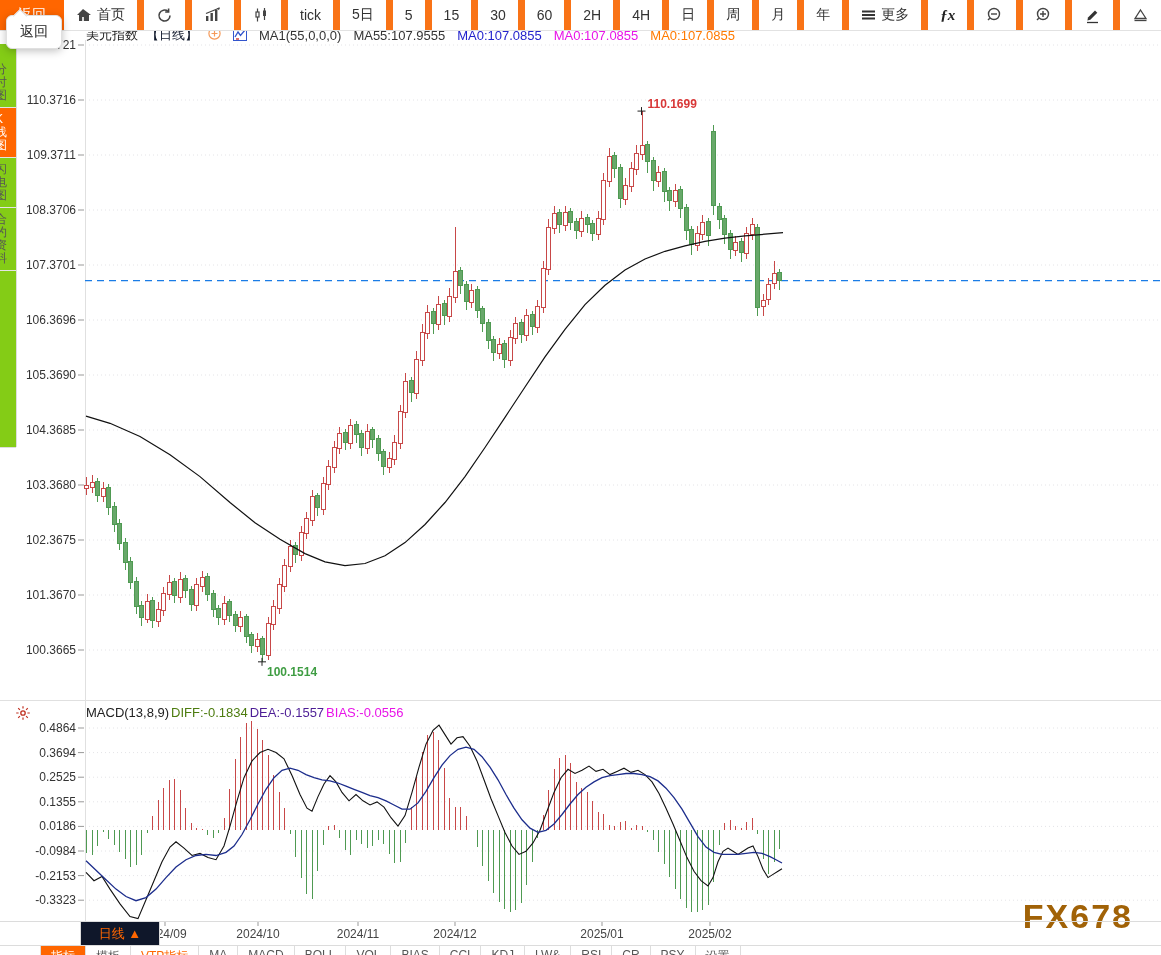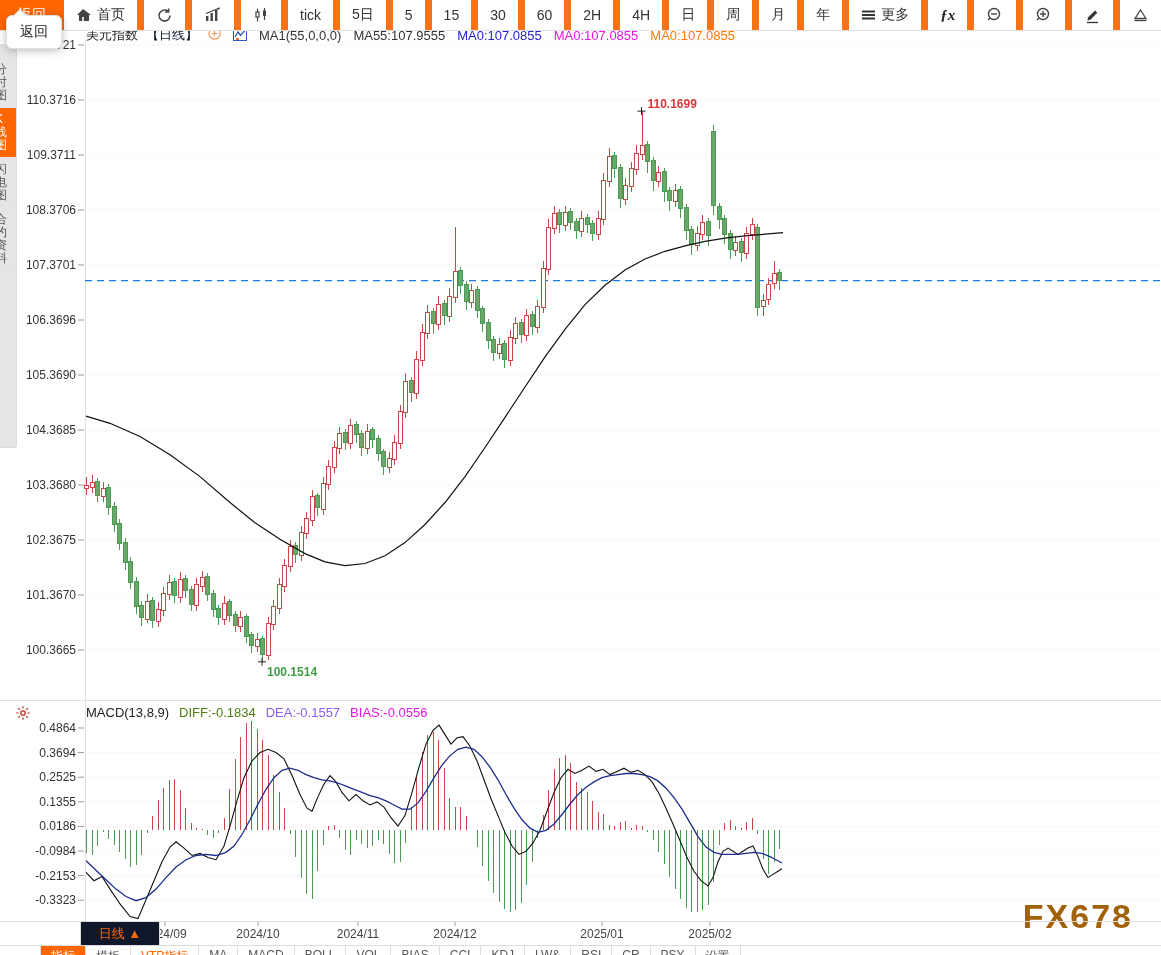--- a/index.html
+++ b/index.html
@@ -15,33 +15,33 @@
   .tb .glyph{display:flex;align-items:flex-end;}
   .back-btn{background:#ff6600;color:#fff;border:none;font-size:14px;padding:0 18px;flex:0 0 auto;
             font-family:inherit;}
   
   .tooltip{position:absolute;left:6px;top:15px;width:54px;height:32px;background:#fff;z-index:20;
            border:1px solid #e0e0e0;border-radius:6px;box-shadow:0 2px 8px rgba(0,0,0,.25);
            display:flex;align-items:center;justify-content:center;font-size:14px;color:#222;}
   .tooltip:before{content:"";position:absolute;left:8px;top:-5px;width:9px;height:9px;background:#fff;
            transform:rotate(45deg);border-left:1px solid #e0e0e0;border-top:1px solid #e0e0e0;}
   
-  .side-strip{position:absolute;left:0;top:44px;width:16px;height:403px;background:#e5e5e5;
+  .side-strip{position:absolute;left:0;top:44px;width:16px;height:403px;background:#84cc16;
            border-right:1px solid #ddd;z-index:4;overflow:hidden;}
   .side-tab{width:16px;overflow:hidden;border-bottom:1px solid #e4e4e4;padding:5px 0;}
   .side-tab span{display:block;width:14px;margin-left:-5px;font-size:12px;line-height:13px;
            color:#555;word-break:break-all;}
   .side-tab.active{background:#ff6600;}
   .side-tab.active span{color:#fff;}
   
   .chart-title{position:absolute;left:86px;top:26px;font-size:13px;z-index:3;white-space:nowrap;
            display:flex;align-items:center;gap:12px;}
   .chart-title .sym{color:#222;}
   .macd-head{position:absolute;left:86px;top:705px;font-size:13px;z-index:3;white-space:nowrap;
-           display:flex;gap:10px;}
+           display:flex;gap:2px;}
   .sun{position:absolute;left:15px;top:705px;z-index:3;}
   
   .xaxis-bar{position:absolute;left:0;top:921px;right:0;height:23px;border-top:1px solid #dcdcdc;
            border-bottom:1px solid #dcdcdc;z-index:2;}
   .period-box{position:absolute;left:52px;top:0;width:78px;height:23px;border-left:1px solid #dcdcdc;
            border-right:1px solid #dcdcdc;display:flex;align-items:center;justify-content:center;
            color:#ff6600;font-size:13px;background:#0f172a;margin-left:28px;}
   .bottom-tabs{position:absolute;left:0;top:946px;right:0;height:9px;overflow:hidden;display:flex;
            background:#fff;z-index:5;font-size:12px;}
   .bt-spacer{width:40px;border-right:1px solid #ddd;flex:0 0 auto;}
@@ -730,21 +730,21 @@
       <circle cx="8" cy="8" r="2.2" fill="none" stroke="#c03020" stroke-width="1.3"></circle>
       <g stroke="#c03020" stroke-width="1.2">
         <path d="M8 1.2v2.4M8 12.4v2.4M1.2 8h2.4M12.4 8h2.4M3.2 3.2l1.7 1.7M11.1 11.1l1.7 1.7M12.8 3.2l-1.7 1.7M4.9 11.1l-1.7 1.7"></path>
       </g>
     </svg>
   </div>
 
   <div class="macd-head">
     <span style="color:#222">MACD(13,8,9)</span>
     <span style="color:#4d7c0f">DIFF:-0.1834</span>
-    <span style="color:#8b5cf6">DEA:-0.1557</span>
+    <span style="color:#4c1d95">DEA:-0.1557</span>
     <span style="color:#e814e8">BIAS:-0.0556</span>
   </div>
 
   <div class="xaxis-bar">
     <div class="period-box">
       <span>日线 ▲</span>
     </div>
   </div>
 
   <div class="watermark">FX678</div>

